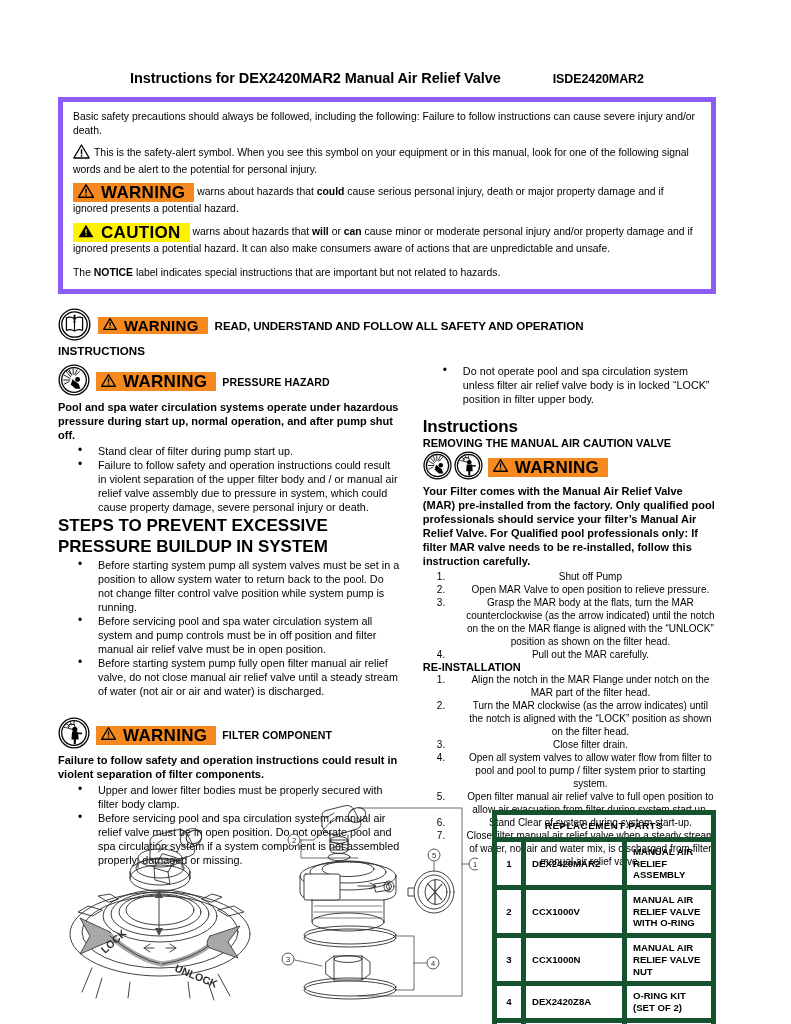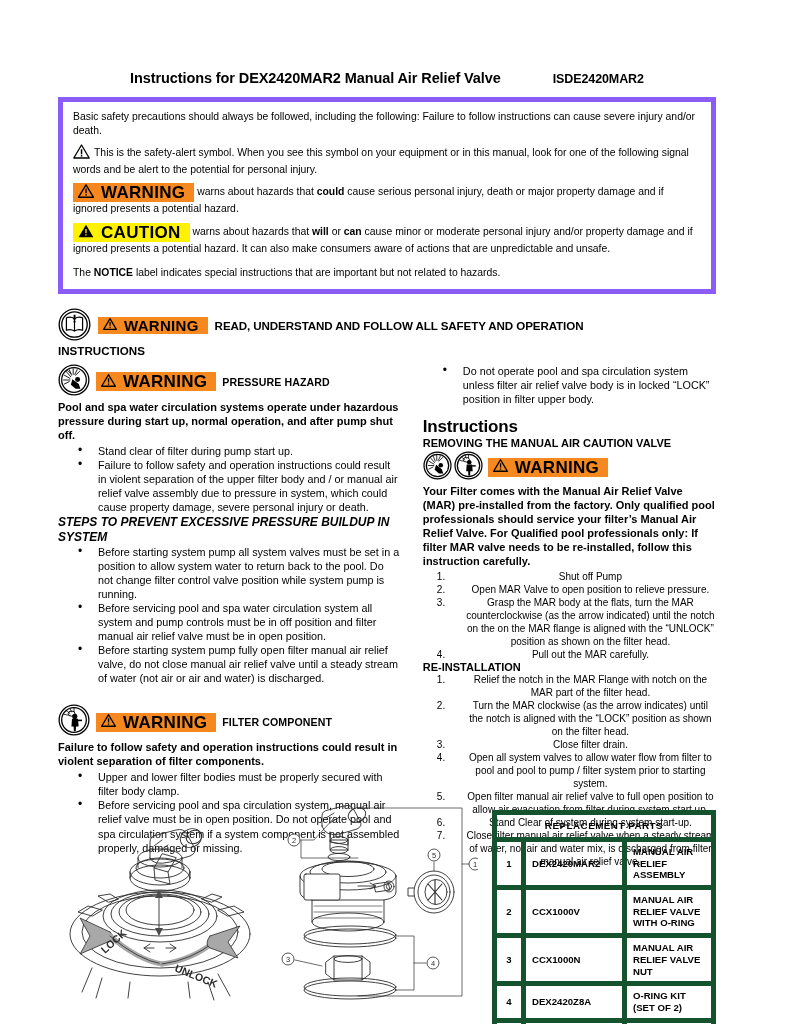--- a/index.html
+++ b/index.html
@@ -128,24 +128,23 @@
     letter-spacing: 0.1px;
   }
   .hz-body {
     font-weight: bold;
     font-size: 11px;
     line-height: 1.27;
     margin: 0 0 1px 0;
   }
   .sub-head {
     font-weight: bold;
-    font-size: 12px;
+    font-size: 17px;
     line-height: 1.27;
     margin: 1px 0 0 0;
-    font-style: italic;
   }
 
   ul.bul {
     margin: 0 0 0 0;
     padding-left: 20px;
     list-style: none;
     font-size: 10.8px;
     line-height: 1.30;
   }
   ul.bul > li {
@@ -498,21 +497,21 @@
       <ol class="num">
         <li>Shut off Pump</li>
         <li>Open MAR Valve to open position to relieve pressure.</li>
         <li>Grasp the MAR body at the flats, turn the MAR counterclockwise (as the arrow indicated) until the notch on the on the MAR flange is aligned with the “UNLOCK” position as shown on the filter head.</li>
         <li>Pull out the MAR carefully.</li>
       </ol>
 
       <div class="reinstall-h">RE-INSTALLATION</div>
 
       <ol class="num">
-        <li>Relief the notch in the MAR Flange with notch on the MAR part of the filter head.</li>
+        <li>Align the notch in the MAR Flange under notch on the MAR part of the filter head.</li>
         <li>Turn the MAR clockwise (as the arrow indicates) until the notch is aligned with the “LOCK” position as shown on the filter head.</li>
         <li>Close filter drain.</li>
         <li>Open all system valves to allow water flow from filter to pool and pool to pump / filter system prior to starting system.</li>
         <li>Open filter manual air relief valve to full open position to allow air evacuation from filter during system start up.</li>
         <li>Stand Clear of system during system start-up.</li>
         <li>Close filter manual air relief valve when a steady stream of water, not air and water mix, is discharged from filter manual air relief valve.</li>
       </ol>
     </div>
   </div>
 

